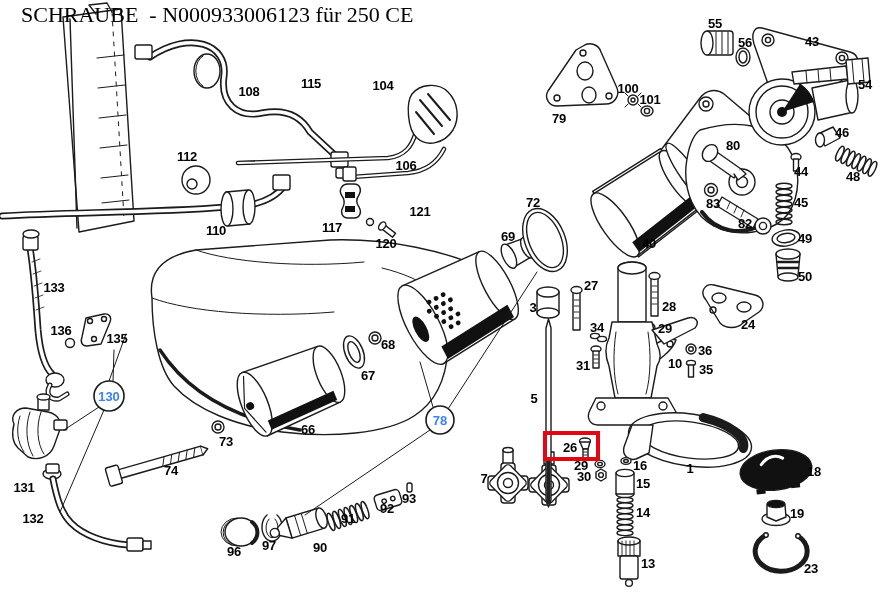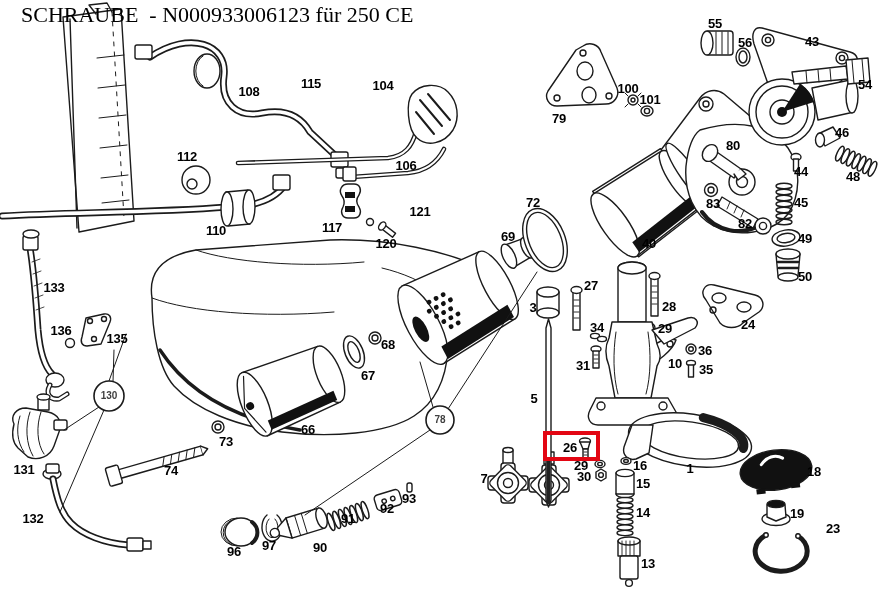--- a/index.html
+++ b/index.html
@@ -5,22 +5,22 @@
   html,body{margin:0;padding:0;background:#fff;}
   .stage{position:relative;width:890px;height:592px;background:#fff;overflow:hidden;
          font-family:"Liberation Sans","DejaVu Sans",sans-serif;}
   .stage svg{position:absolute;left:0;top:0;}
   .title{position:absolute;left:21px;top:2px;font-family:"Liberation Serif","DejaVu Serif",serif;
          font-size:22px;color:#000;white-space:pre;z-index:6;}
   .caption{position:absolute;left:139px;top:549px;font-family:"Liberation Serif","DejaVu Serif",serif;
          font-size:22px;color:#000;z-index:6;}
   .part-label{position:absolute;transform:translate(-50%,-50%);font-weight:bold;font-size:13px;
          line-height:1;color:#000;letter-spacing:-0.3px;z-index:5;cursor:pointer;}
-  .balloon-label{position:absolute;transform:translate(-50%,-50%);font-weight:bold;font-size:10px;
-         line-height:1;color:#404040;z-index:5;cursor:pointer;}
+  .balloon-label{position:absolute;transform:translate(-50%,-50%);font-weight:bold;font-size:13px;
+         line-height:1;color:#3b82f6;z-index:5;cursor:pointer;}
   .highlight-box{position:absolute;border:4px solid #e30613;box-sizing:border-box;z-index:4;}
 </style>
 </head>
 <body>
 
 <div class="stage">
 
 <svg width="890" height="592" viewBox="0 0 890 592">
 <defs>
   <g id="gear">
@@ -528,21 +528,21 @@
       <span class="part-label" style="left: 665px; top: 328px;">29</span>
       <span class="part-label" style="left: 748px; top: 324px;">24</span>
       <span class="part-label" style="left: 705px; top: 350px;">36</span>
       <span class="part-label" style="left: 675px; top: 363px;">10</span>
       <span class="part-label" style="left: 706px; top: 369px;">35</span>
       <span class="part-label" style="left: 583px; top: 365px;">31</span>
       <span class="part-label" style="left: 534px; top: 398px;">5</span>
       <span class="part-label" style="left: 54px; top: 287px;">133</span>
       <span class="part-label" style="left: 61px; top: 330px;">136</span>
       <span class="part-label" style="left: 117px; top: 338px;">135</span>
-      <span class="part-label" style="left: 24px; top: 469px;">131</span>
+      <span class="part-label" style="left: 24px; top: 487px;">131</span>
       <span class="part-label" style="left: 33px; top: 518px;">132</span>
       <span class="part-label" style="left: 388px; top: 344px;">68</span>
       <span class="part-label" style="left: 368px; top: 375px;">67</span>
       <span class="part-label" style="left: 308px; top: 429px;">66</span>
       <span class="part-label" style="left: 226px; top: 441px;">73</span>
       <span class="part-label" style="left: 171px; top: 470px;">74</span>
       <span class="part-label" style="left: 484px; top: 478px;">7</span>
       <span class="part-label" style="left: 570px; top: 447px;">26</span>
       <span class="part-label" style="left: 581px; top: 465px;">29</span>
       <span class="part-label" style="left: 584px; top: 476px;">30</span>
@@ -552,18 +552,18 @@
       <span class="part-label" style="left: 348px; top: 518px;">91</span>
       <span class="part-label" style="left: 387px; top: 508px;">92</span>
       <span class="part-label" style="left: 409px; top: 498px;">93</span>
       <span class="part-label" style="left: 640px; top: 465px;">16</span>
       <span class="part-label" style="left: 690px; top: 468px;">1</span>
       <span class="part-label" style="left: 643px; top: 483px;">15</span>
       <span class="part-label" style="left: 643px; top: 512px;">14</span>
       <span class="part-label" style="left: 648px; top: 563px;">13</span>
       <span class="part-label" style="left: 814px; top: 471px;">18</span>
       <span class="part-label" style="left: 797px; top: 513px;">19</span>
-      <span class="part-label" style="left: 811px; top: 528px; margin-left: 22px;">23</span>
+      <span class="part-label" style="left: 811px; top: 568px;">23</span>
       <span class="balloon-label" style="left: 109px; top: 396px;">130</span>
       <span class="balloon-label" style="left: 440px; top: 420px;">78</span>
     </div>
 
 </div>
 
 </body></html>

